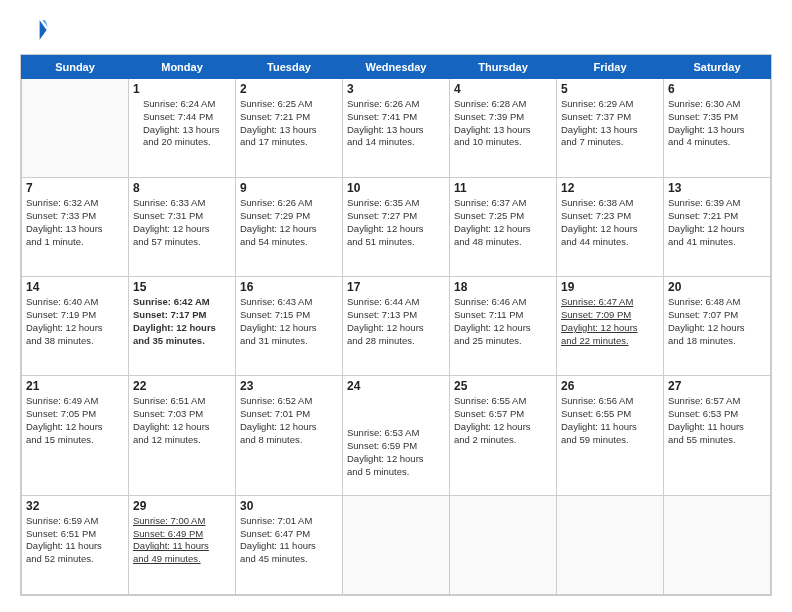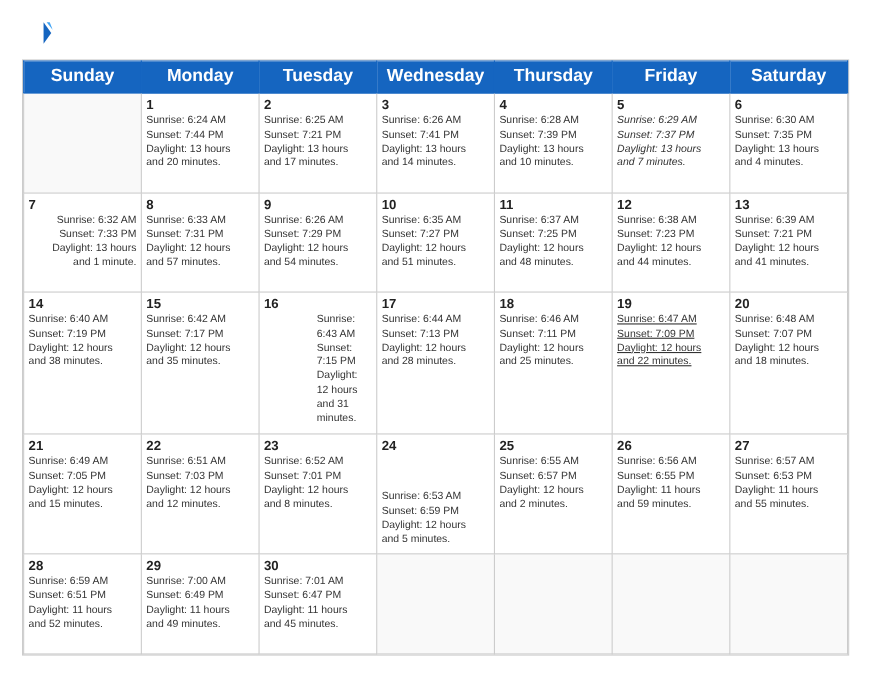--- a/index.html
+++ b/index.html
@@ -62,21 +62,21 @@
     .calendar table {
       width: 100%;
       border-collapse: collapse;
       height: 100%;
     }
     .day-header {
       background: #1565c0;
       color: white;
       text-align: center;
       padding: 5px 2px;
-      font-size: 16px;
+      font-size: 11px;
       font-weight: bold;
       border: 1px solid #1565c0;
     }
     .cal-cell {
       border: 1px solid #ccc;
       vertical-align: top;
       padding: 3px 4px;
       width: calc(100% / 7);
       height: 88px;
     }
@@ -127,21 +127,21 @@
             <th class="day-header">Thursday</th>
             <th class="day-header">Friday</th>
             <th class="day-header">Saturday</th>
           </tr>
       </thead>
       <tbody id="cal-body">
       <tr>
             <td class="cal-cell empty"></td>
             <td class="cal-cell">
               <div class="day-num">1</div>
-              <div class="cell-text" style="white-space: pre-line;">Sunrise: 6:24 AM
+              <div class="cell-text" style="white-space: pre-line; margin-left: 10px;">Sunrise: 6:24 AM
 Sunset: 7:44 PM
 Daylight: 13 hours
 and 20 minutes.</div>
             </td>
             <td class="cal-cell">
               <div class="day-num">2</div>
               <div class="cell-text" style="white-space: pre-line;">Sunrise: 6:25 AM
 Sunset: 7:21 PM
 Daylight: 13 hours
 and 17 minutes.</div>
@@ -155,37 +155,37 @@
             </td>
             <td class="cal-cell">
               <div class="day-num">4</div>
               <div class="cell-text" style="white-space: pre-line;">Sunrise: 6:28 AM
 Sunset: 7:39 PM
 Daylight: 13 hours
 and 10 minutes.</div>
             </td>
             <td class="cal-cell">
               <div class="day-num">5</div>
-              <div class="cell-text" style="white-space: pre-line; font-style: italic;">Sunrise: 6:29 AM
+              <div class="cell-text" style="white-space: pre-line;">Sunrise: 6:29 AM
 Sunset: 7:37 PM
 Daylight: 13 hours
 and 7 minutes.</div>
             </td>
             <td class="cal-cell">
               <div class="day-num">6</div>
               <div class="cell-text" style="white-space: pre-line;">Sunrise: 6:30 AM
 Sunset: 7:35 PM
 Daylight: 13 hours
 and 4 minutes.</div>
             </td>
           </tr>
           <tr>
             <td class="cal-cell">
               <div class="day-num">7</div>
-              <div class="cell-text" style="white-space: pre-line; text-align: right;">Sunrise: 6:32 AM
+              <div class="cell-text" style="white-space: pre-line;">Sunrise: 6:32 AM
 Sunset: 7:33 PM
 Daylight: 13 hours
 and 1 minute.</div>
             </td>
             <td class="cal-cell">
               <div class="day-num">8</div>
               <div class="cell-text" style="white-space: pre-line;">Sunrise: 6:33 AM
 Sunset: 7:31 PM
 Daylight: 12 hours
 and 57 minutes.</div>
@@ -229,28 +229,28 @@
           <tr>
             <td class="cal-cell">
               <div class="day-num">14</div>
               <div class="cell-text" style="white-space: pre-line;">Sunrise: 6:40 AM
 Sunset: 7:19 PM
 Daylight: 12 hours
 and 38 minutes.</div>
             </td>
             <td class="cal-cell">
               <div class="day-num">15</div>
-              <div class="cell-text" style="white-space: pre-line;">Sunrise: 6:42 AM
+              <div class="cell-text" style="white-space: pre-line; font-weight: bold;">Sunrise: 6:42 AM
 Sunset: 7:17 PM
 Daylight: 12 hours
 and 35 minutes.</div>
             </td>
             <td class="cal-cell">
               <div class="day-num">16</div>
-              <div class="cell-text" style="white-space: pre-line; margin-left: 48px;">Sunrise: 6:43 AM
+              <div class="cell-text" style="white-space: pre-line;">Sunrise: 6:43 AM
 Sunset: 7:15 PM
 Daylight: 12 hours
 and 31 minutes.</div>
             </td>
             <td class="cal-cell">
               <div class="day-num">17</div>
               <div class="cell-text" style="white-space: pre-line;">Sunrise: 6:44 AM
 Sunset: 7:13 PM
 Daylight: 12 hours
 and 28 minutes.</div>
@@ -323,29 +323,29 @@
             <td class="cal-cell">
               <div class="day-num">27</div>
               <div class="cell-text" style="white-space: pre-line;">Sunrise: 6:57 AM
 Sunset: 6:53 PM
 Daylight: 11 hours
 and 55 minutes.</div>
             </td>
           </tr>
           <tr>
             <td class="cal-cell">
-              <div class="day-num">28</div>
+              <div class="day-num">32</div>
               <div class="cell-text" style="white-space: pre-line;">Sunrise: 6:59 AM
 Sunset: 6:51 PM
 Daylight: 11 hours
 and 52 minutes.</div>
             </td>
             <td class="cal-cell">
               <div class="day-num">29</div>
-              <div class="cell-text" style="white-space: pre-line;">Sunrise: 7:00 AM
+              <div class="cell-text" style="white-space: pre-line; text-decoration: underline;">Sunrise: 7:00 AM
 Sunset: 6:49 PM
 Daylight: 11 hours
 and 49 minutes.</div>
             </td>
             <td class="cal-cell">
               <div class="day-num">30</div>
               <div class="cell-text" style="white-space: pre-line;">Sunrise: 7:01 AM
 Sunset: 6:47 PM
 Daylight: 11 hours
 and 45 minutes.</div>

